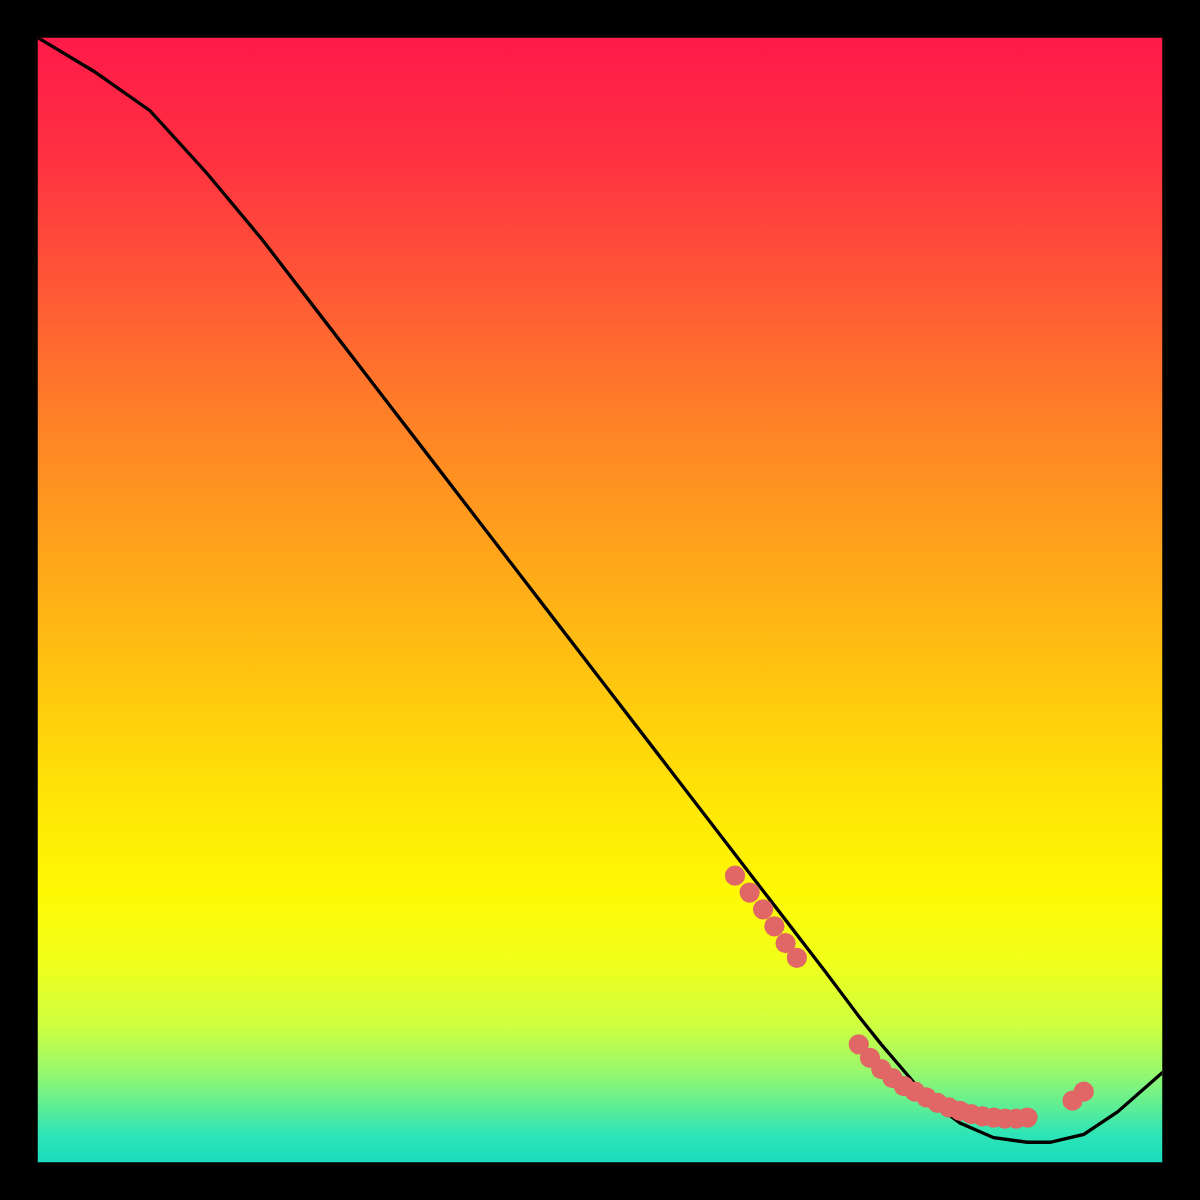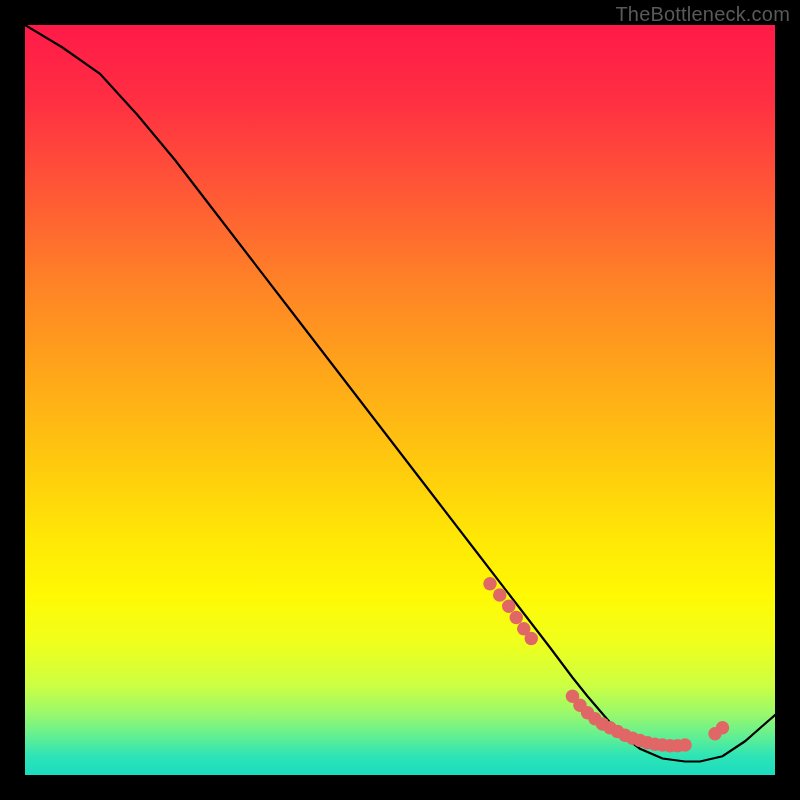--- a/index.html
+++ b/index.html
@@ -69,21 +69,20 @@
     stroke-linecap: round;
   }
   .dot {
     fill: #e06765;
   }
 </style>
 </head>
 <body>
 
 <div class="stage">
-  <div class="watermark">TheBottleneck.com</div>
 
   <div class="plot">
     <div class="gradient"></div>
     <svg class="overlay" viewBox="0 0 100 100" preserveAspectRatio="none">
       <path id="curve-path" class="curve" d="M0.00 0.00 L5.00 3.00 L10.00 6.50 L15.00 12.00 L20.00 18.00 L25.00 24.50 L30.00 31.00 L35.00 37.50 L40.00 44.00 L45.00 50.50 L50.00 57.00 L55.00 63.50 L60.00 70.00 L65.00 76.50 L70.00 83.00 L73.00 87.00 L75.00 89.50 L78.00 93.00 L80.00 95.00 L82.00 96.50 L85.00 97.80 L88.00 98.20 L90.00 98.20 L93.00 97.50 L96.00 95.50 L100.00 92.00" vector-effect="non-scaling-stroke"></path>
       <g id="dots-group">
           <circle cx="62.00" cy="74.50" r="0.9" class="dot"></circle>
           <circle cx="63.30" cy="76.00" r="0.9" class="dot"></circle>
           <circle cx="64.50" cy="77.50" r="0.9" class="dot"></circle>
           <circle cx="65.50" cy="79.00" r="0.9" class="dot"></circle>

